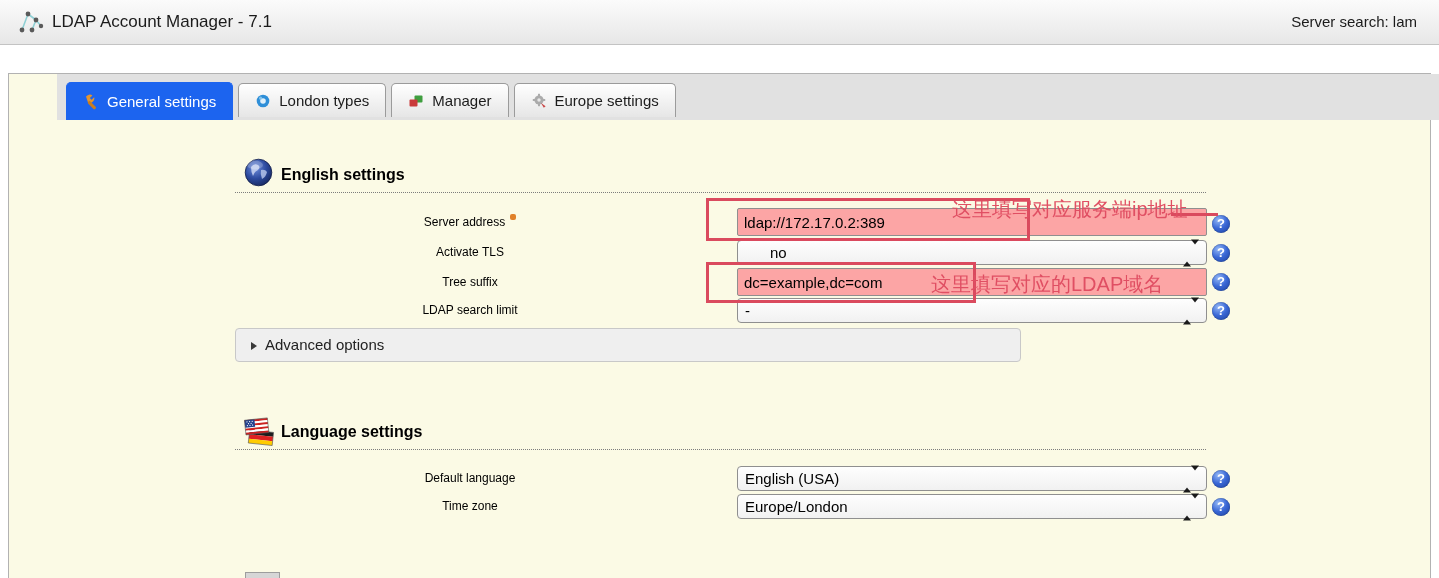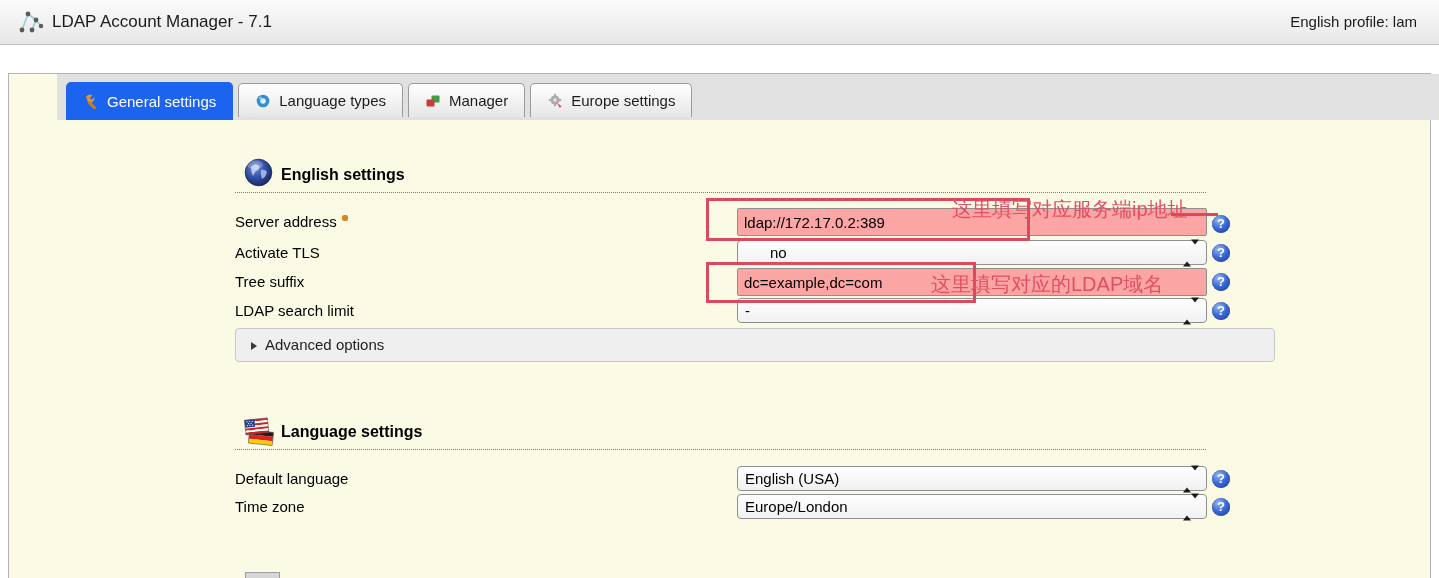--- a/index.html
+++ b/index.html
@@ -36,21 +36,21 @@
   .tab.active {
     height:38px; margin-bottom:0;
     background:#1c64ef; border-color:#1c64ef; color:#fff;
   }
   .tab svg { display:block; }
   
   .sec-head { position:absolute; width:971px; height:37px; border-bottom:1px dotted #7d7d7d; }
   .sec-head .sec-icon { position:absolute; left:9px; top:2px; }
   .sec-title { position:absolute; left:46px; top:0; line-height:38px; font-size:16px; font-weight:bold; color:#000; }
   
-  .flabel { position:absolute; left:235px; width:470px; text-align:left; font-size:15px; color:#000; }
+  .flabel { position:absolute; left:235px; width:470px; text-align:center; font-size:12px; color:#000; }
   .req {
     display:inline-block; width:6px; height:6px; margin-left:5px; margin-bottom:6px;
     background:#e0812a; border-radius:2px;
   }
   .tinput {
     position:absolute; left:737px; width:470px; height:28px;
     border:1px solid #8f8f8f; border-radius:2px; background:#fca5a5;
     font-family:"Liberation Sans", sans-serif; font-size:15px; color:#000; padding:0 6px;
   }
   .fselect {
@@ -62,21 +62,21 @@
   .sel-arrows { position:absolute; right:7px; top:50%; transform:translateY(-50%); }
   .sel-arrows .up { width:0; height:0; border-left:4px solid transparent; border-right:4px solid transparent; border-bottom:5px solid #1a1a1a; margin-bottom:2px; }
   .sel-arrows .dn { width:0; height:0; border-left:4px solid transparent; border-right:4px solid transparent; border-top:5px solid #1a1a1a; }
   .help {
     position:absolute; width:18px; height:18px; border-radius:50%;
     background:radial-gradient(circle at 35% 28%, #93b7f5 0%, #3a68d6 48%, #1b3e99 100%);
     color:#fff; font-size:13px; font-weight:bold; text-align:center; line-height:18px; cursor:pointer;
     box-shadow:inset 0 0 1px #0f2a66;
   }
   .accordion {
-    position:absolute; left:235px; top:328px; width:1040px; height:34px;
+    position:absolute; left:235px; top:328px; width:786px; height:34px;
     background:#efefef; border:1px solid #c8c8c8; border-radius:4px;
     font-size:15px; color:#222; line-height:32px; padding-left:15px; cursor:pointer;
   }
   .tri-right {
     display:inline-block; width:0; height:0; margin-right:8px;
     border-top:4px solid transparent; border-bottom:4px solid transparent; border-left:6px solid #3a3a3a;
   }
   
   .ann-box { position:absolute; border:3px solid #da4a5e; z-index:20; }
   .ann-note { position:absolute; z-index:21; font-size:20px; color:#e04f63; white-space:nowrap; }
@@ -94,41 +94,41 @@
       <line x1="12" y1="5" x2="20" y2="11" stroke="#8ecfd4" stroke-width="1.6"></line>
       <line x1="20" y1="11" x2="16" y2="21" stroke="#8ecfd4" stroke-width="1.6"></line>
       <line x1="20" y1="11" x2="25" y2="17" stroke="#8ecfd4" stroke-width="1.6"></line>
       <circle cx="6" cy="21" r="2.4" fill="#5a5a5a"></circle>
       <circle cx="12" cy="5" r="2.4" fill="#5a5a5a"></circle>
       <circle cx="20" cy="11" r="2.4" fill="#5a5a5a"></circle>
       <circle cx="16" cy="21" r="2.4" fill="#5a5a5a"></circle>
       <circle cx="25" cy="17" r="2.2" fill="#5a5a5a"></circle>
     </svg>
     <div class="app-title">LDAP Account Manager - 7.1</div>
-    <div class="profile">English profile: lam</div>
+    <div class="profile">Server search: lam</div>
   </div>
 
   <div class="panel">
     <div class="tabstrip">
 
       <div class="tab active">
         <svg width="16" height="16" viewBox="0 0 16 16">
           <path d="M3 2.6 A4.6 4.6 0 0 1 9.4 1.4 L6.8 4 8.6 5.8 11.2 3.2 A4.6 4.6 0 0 1 5 8.6 Z" fill="#e2952f"></path>
           <rect x="7.4" y="6.2" width="3" height="10" rx="1.3" transform="rotate(-45 8.9 11.2)" fill="#c87d22"></rect>
         </svg>
         <span>General settings</span>
       </div>
 
       <div class="tab">
         <svg width="16" height="16" viewBox="0 0 16 16">
           <circle cx="8" cy="8" r="6.3" fill="#2f8fd8"></circle>
           <circle cx="8" cy="8" r="2.8" fill="#dff0fb"></circle>
           <circle cx="5.6" cy="5.2" r="1.6" fill="#8fcaef" opacity="0.85"></circle>
         </svg>
-        <span>Language types</span>
+        <span>London types</span>
       </div>
 
       <div class="tab">
         <svg width="16" height="16" viewBox="0 0 16 16">
           <rect x="6.5" y="2.5" width="8" height="7" rx="1" fill="#3f9e3f"></rect>
           <rect x="1.5" y="6.5" width="8" height="7" rx="1" fill="#c93b3b"></rect>
         </svg>
         <span>Manager</span>
       </div>
 

